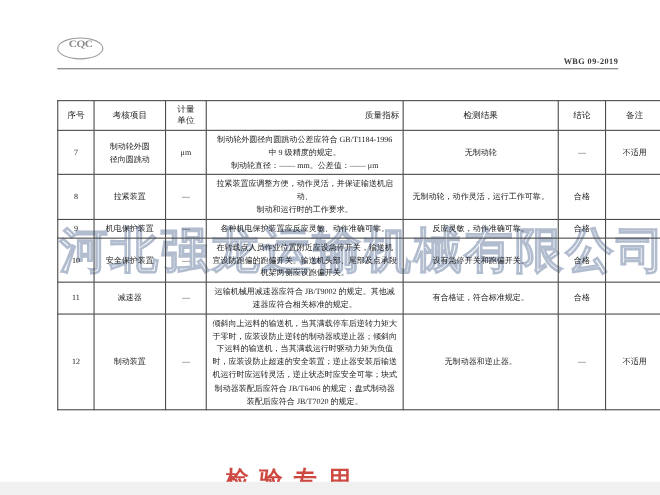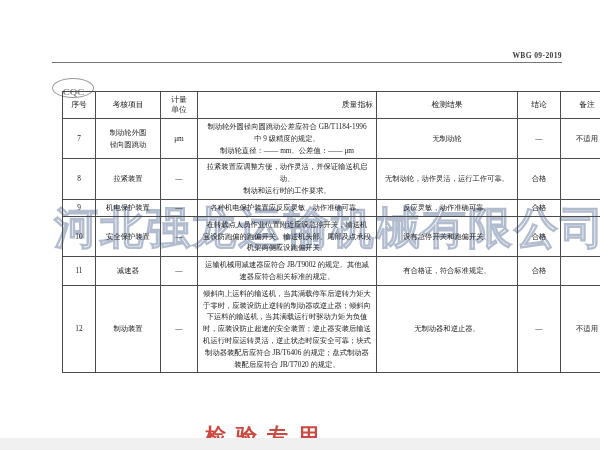--- a/index.html
+++ b/index.html
@@ -28,24 +28,23 @@
   }
   .logo {
     position: absolute;
     left: 52px;
     top: 34px;
     width: 40px;
     height: 18px;
     border: 1.2px solid #9a9a9a;
     border-radius: 50%;
     display: flex;
-    align-items: flex-end;
+    align-items: flex-start;
     justify-content: center;
     color: #8d8d8d;
-    margin-top: 44px;
   }
   .logo .inner {
     font-size: 9px;
     letter-spacing: -0.5px;
     font-family: "Liberation Serif", serif;
     font-weight: bold;
     transform: scaleX(1.15);
   }
   .org-title {
     position: absolute;
@@ -101,21 +100,21 @@
   .page-count {
     position: absolute;
     right: 46px;
     top: 2px;
     font-size: 10px;
     color: #222;
   }
   
   .tbl-wrap {
     position: absolute;
-    left: 62px;
+    left: 52px;
     top: 91px;
     width: 506px;
   }
   table.report {
     border-collapse: collapse;
     width: 100%;
     table-layout: fixed;
     background: transparent;
   }
   table.report th,

